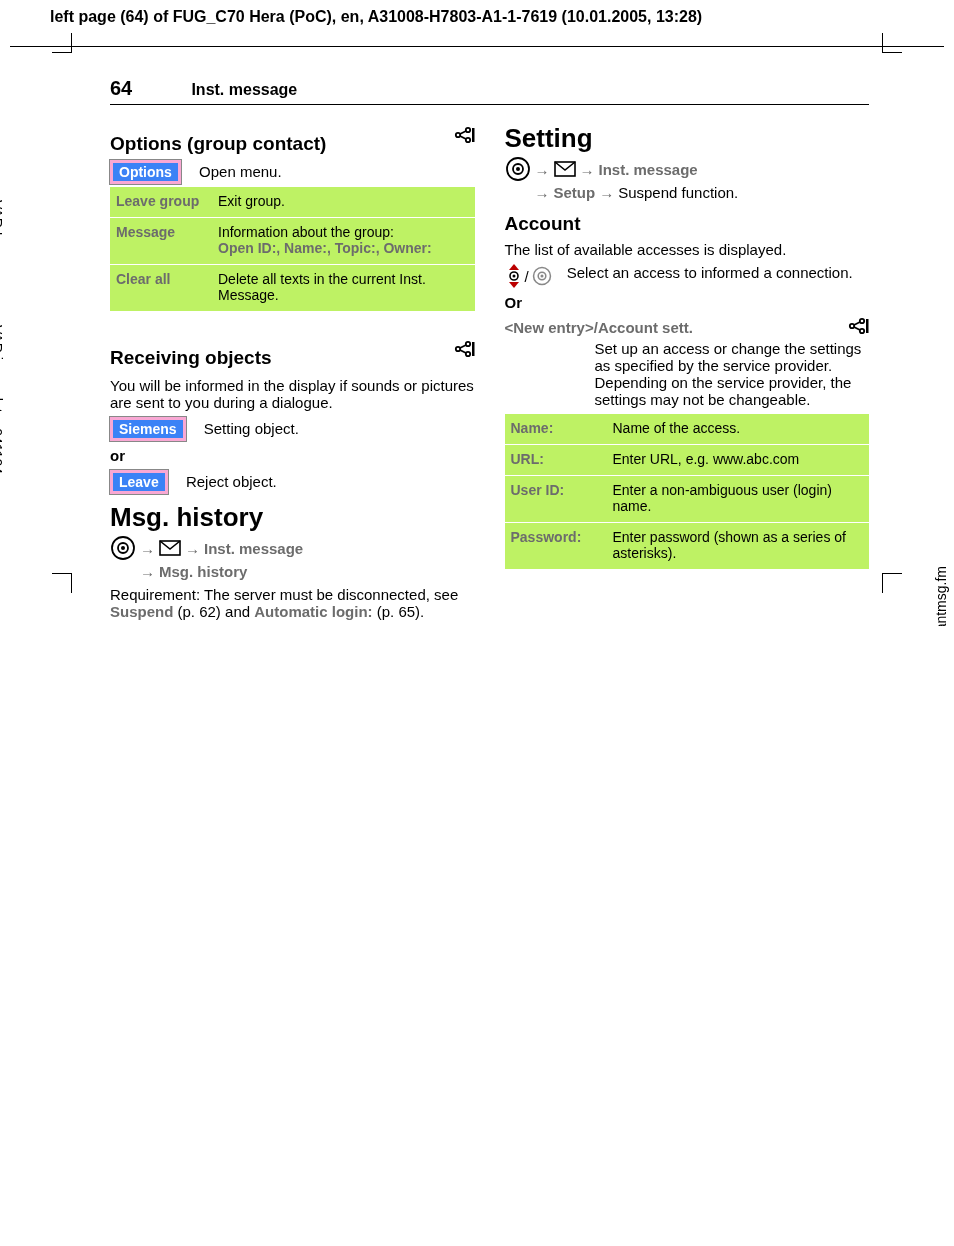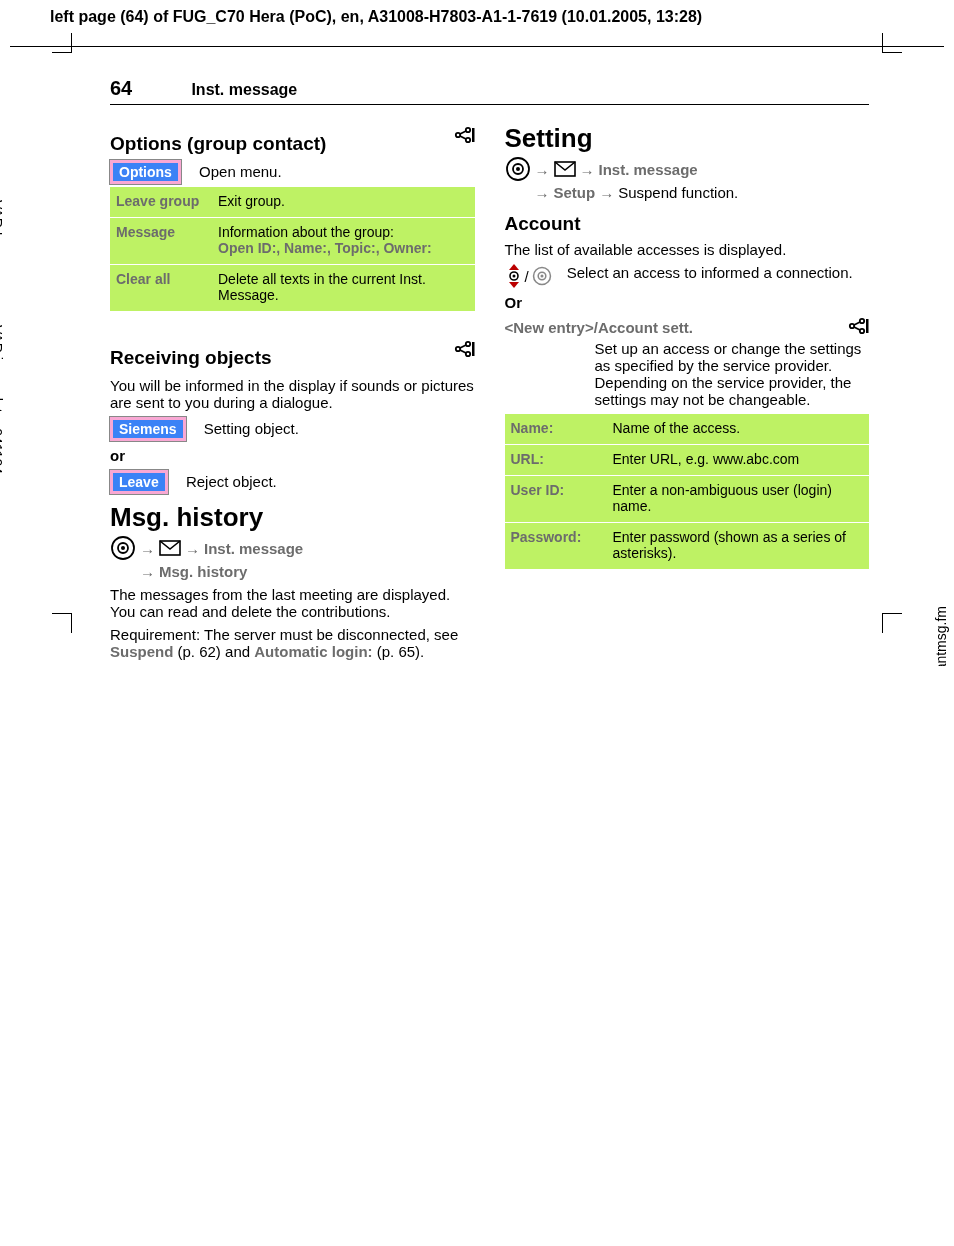--- a/index.html
+++ b/index.html
@@ -199,21 +199,20 @@
             <polyline points="1,1 11,9 21,1" fill="none" stroke="#000" stroke-width="1.6"></polyline>
           </svg>
         <span class="nav-arrow">→</span>
         <span class="small-gray">Inst. message</span>
       </div>
       <div class="nav-line" style="margin-left:30px;">
         <span class="nav-arrow">→</span>
         <span class="small-gray">Msg. history</span>
       </div>
 
-      <p>The messages from the last meeting are displayed. You can read and delete the contributions.</p>
       <p>
         <span>Requirement: The server must be disconnected, see </span>
         <span class="small-gray">Suspend</span>
         <span> (p. 62) and </span>
         <span class="small-gray">Automatic login:</span>
         <span> (p. 65).</span>
       </p>
     </div>
 
     <div class="col">

